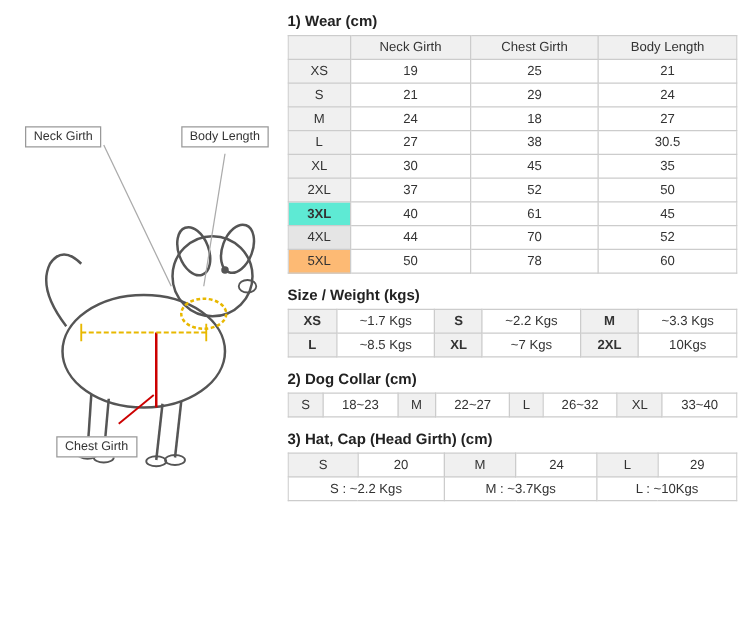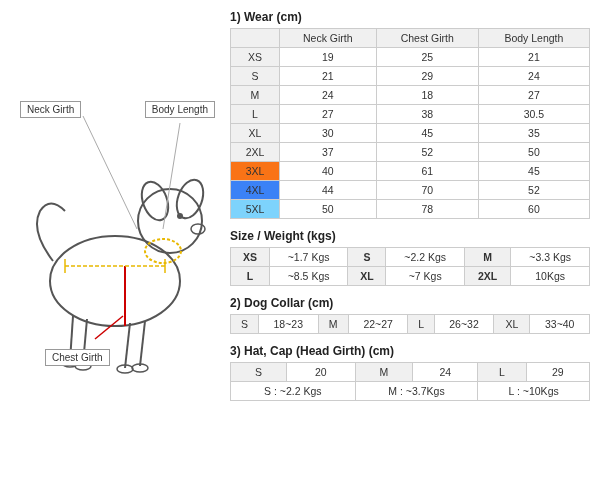--- a/index.html
+++ b/index.html
@@ -194,33 +194,33 @@
               <td>45</td>
               <td>35</td>
             </tr>
             <tr>
               <td style="background: rgb(240, 240, 240);">2XL</td>
               <td>37</td>
               <td>52</td>
               <td>50</td>
             </tr>
             <tr>
-              <td style="background: #f97316;">3XL</td>
+              <td style="background: #5eead4; font-weight: bold;">3XL</td>
               <td>40</td>
               <td>61</td>
               <td>45</td>
             </tr>
             <tr>
-              <td style="background: #3b82f6;">4XL</td>
+              <td style="background: #e5e5e5;">4XL</td>
               <td>44</td>
               <td>70</td>
               <td>52</td>
             </tr>
             <tr>
-              <td style="background: #7dd3fc;">5XL</td>
+              <td style="background: #fdba74;">5XL</td>
               <td>50</td>
               <td>78</td>
               <td>60</td>
             </tr>
           </tbody>
       </table>
     </div>
 
     <div>
       <div class="section-title">Size / Weight (kgs)</div>

